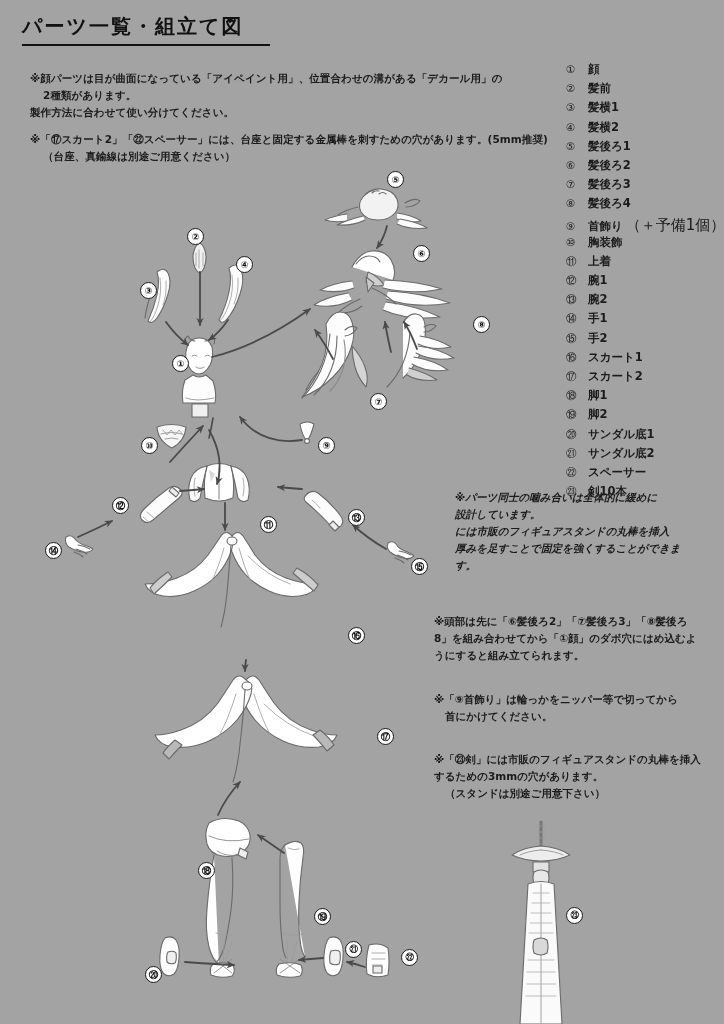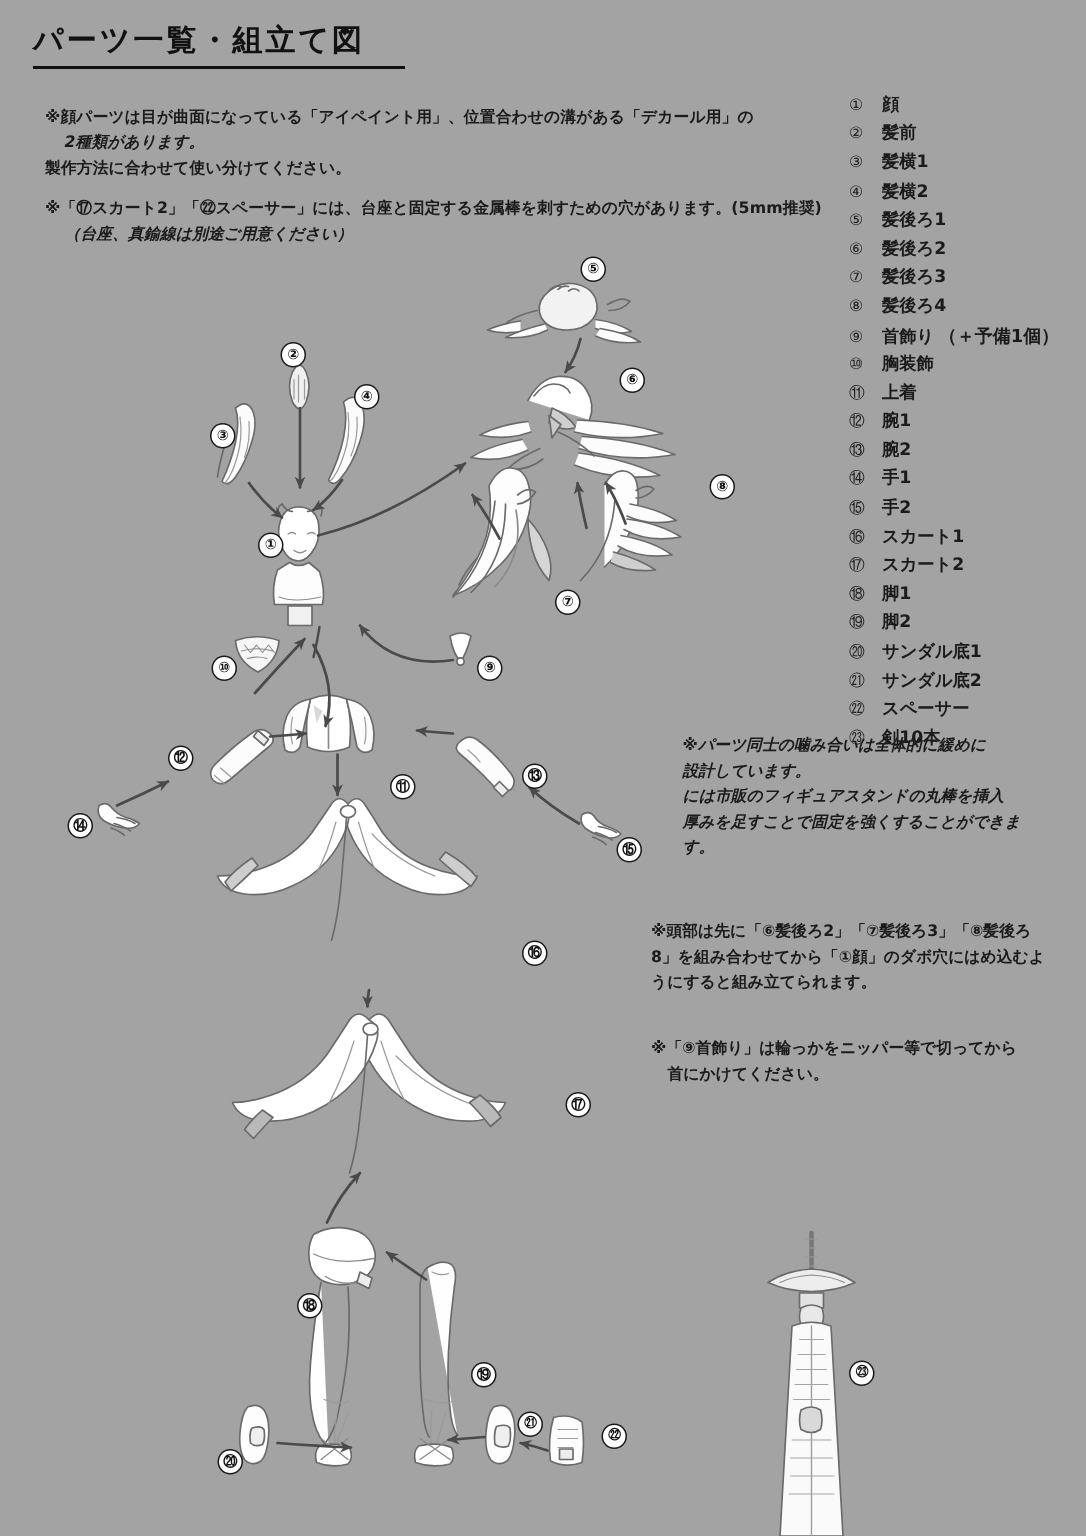--- a/index.html
+++ b/index.html
@@ -55,21 +55,21 @@
     width: 420px;
     font-size: 10.5px;
     font-weight: bold;
     line-height: 1.62;
     color: #1b1b1b;
     letter-spacing: 0.1px;
   }
   #notes-top .note { margin-bottom: 10px; }
   #notes-top .note:last-child { margin-bottom: 0; }
   #notes-top .ln { display: block; white-space: nowrap; }
-  #notes-top .ln.indent { padding-left: 13px; font-style: italic; }
+  #notes-top .ln.indent { padding-left: 13px; }
 
   
   #parts-list {
     position: absolute;
     left: 566px;
     top: 62px;
     width: 156px;
   }
   .part-row {
     display: flex;
@@ -82,22 +82,22 @@
   }
   .part-row .pnum {
     width: 22px;
     flex: 0 0 22px;
     font-size: 10.5px;
     font-weight: normal;
     color: #222;
   }
   .part-row .pname { font-size: 11.5px; }
   .part-row .pextra {
-    font-size: 12px;
-    font-weight: bold;
+    font-size: 15px;
+    font-weight: normal;
     margin-left: 3px;
   }
 
   
   .side-note {
     position: absolute;
     font-size: 10.5px;
     font-weight: bold;
     line-height: 1.62;
     color: #1b1b1b;
@@ -289,20 +289,25 @@
     <span class="ln">※頭部は先に「⑥髪後ろ2」「⑦髪後ろ3」「⑧髪後ろ</span>
     <span class="ln">8」を組み合わせてから「①顔」のダボ穴にはめ込むよ</span>
     <span class="ln">うにすると組み立てられます。</span>
   </div>
 
   <div class="side-note" id="note-collar">
     <span class="ln">※「⑨首飾り」は輪っかをニッパー等で切ってから</span>
     <span class="ln indent">首にかけてください。</span>
   </div>
 
+  <div class="side-note" id="note-sword">
+    <span class="ln">※「㉓剣」には市販のフィギュアスタンドの丸棒を挿入</span>
+    <span class="ln">するための3mmの穴があります。</span>
+    <span class="ln indent">（スタンドは別途ご用意下さい）</span>
+  </div>
 
   <svg id="diagram" viewBox="0 0 724 1024">
     <defs>
       <marker id="ah" viewBox="0 0 10 10" refX="8" refY="5" markerWidth="5" markerHeight="5" orient="auto-start-reverse">
         <path d="M0,1 L9,5 L0,9 L2.6,5 Z" fill="#4a4a4a"></path>
       </marker>
       <linearGradient id="gshade" x1="0" y1="0" x2="1" y2="1">
         <stop offset="0%" stop-color="#ffffff"></stop>
         <stop offset="100%" stop-color="#d8d8d8"></stop>
       </linearGradient>

